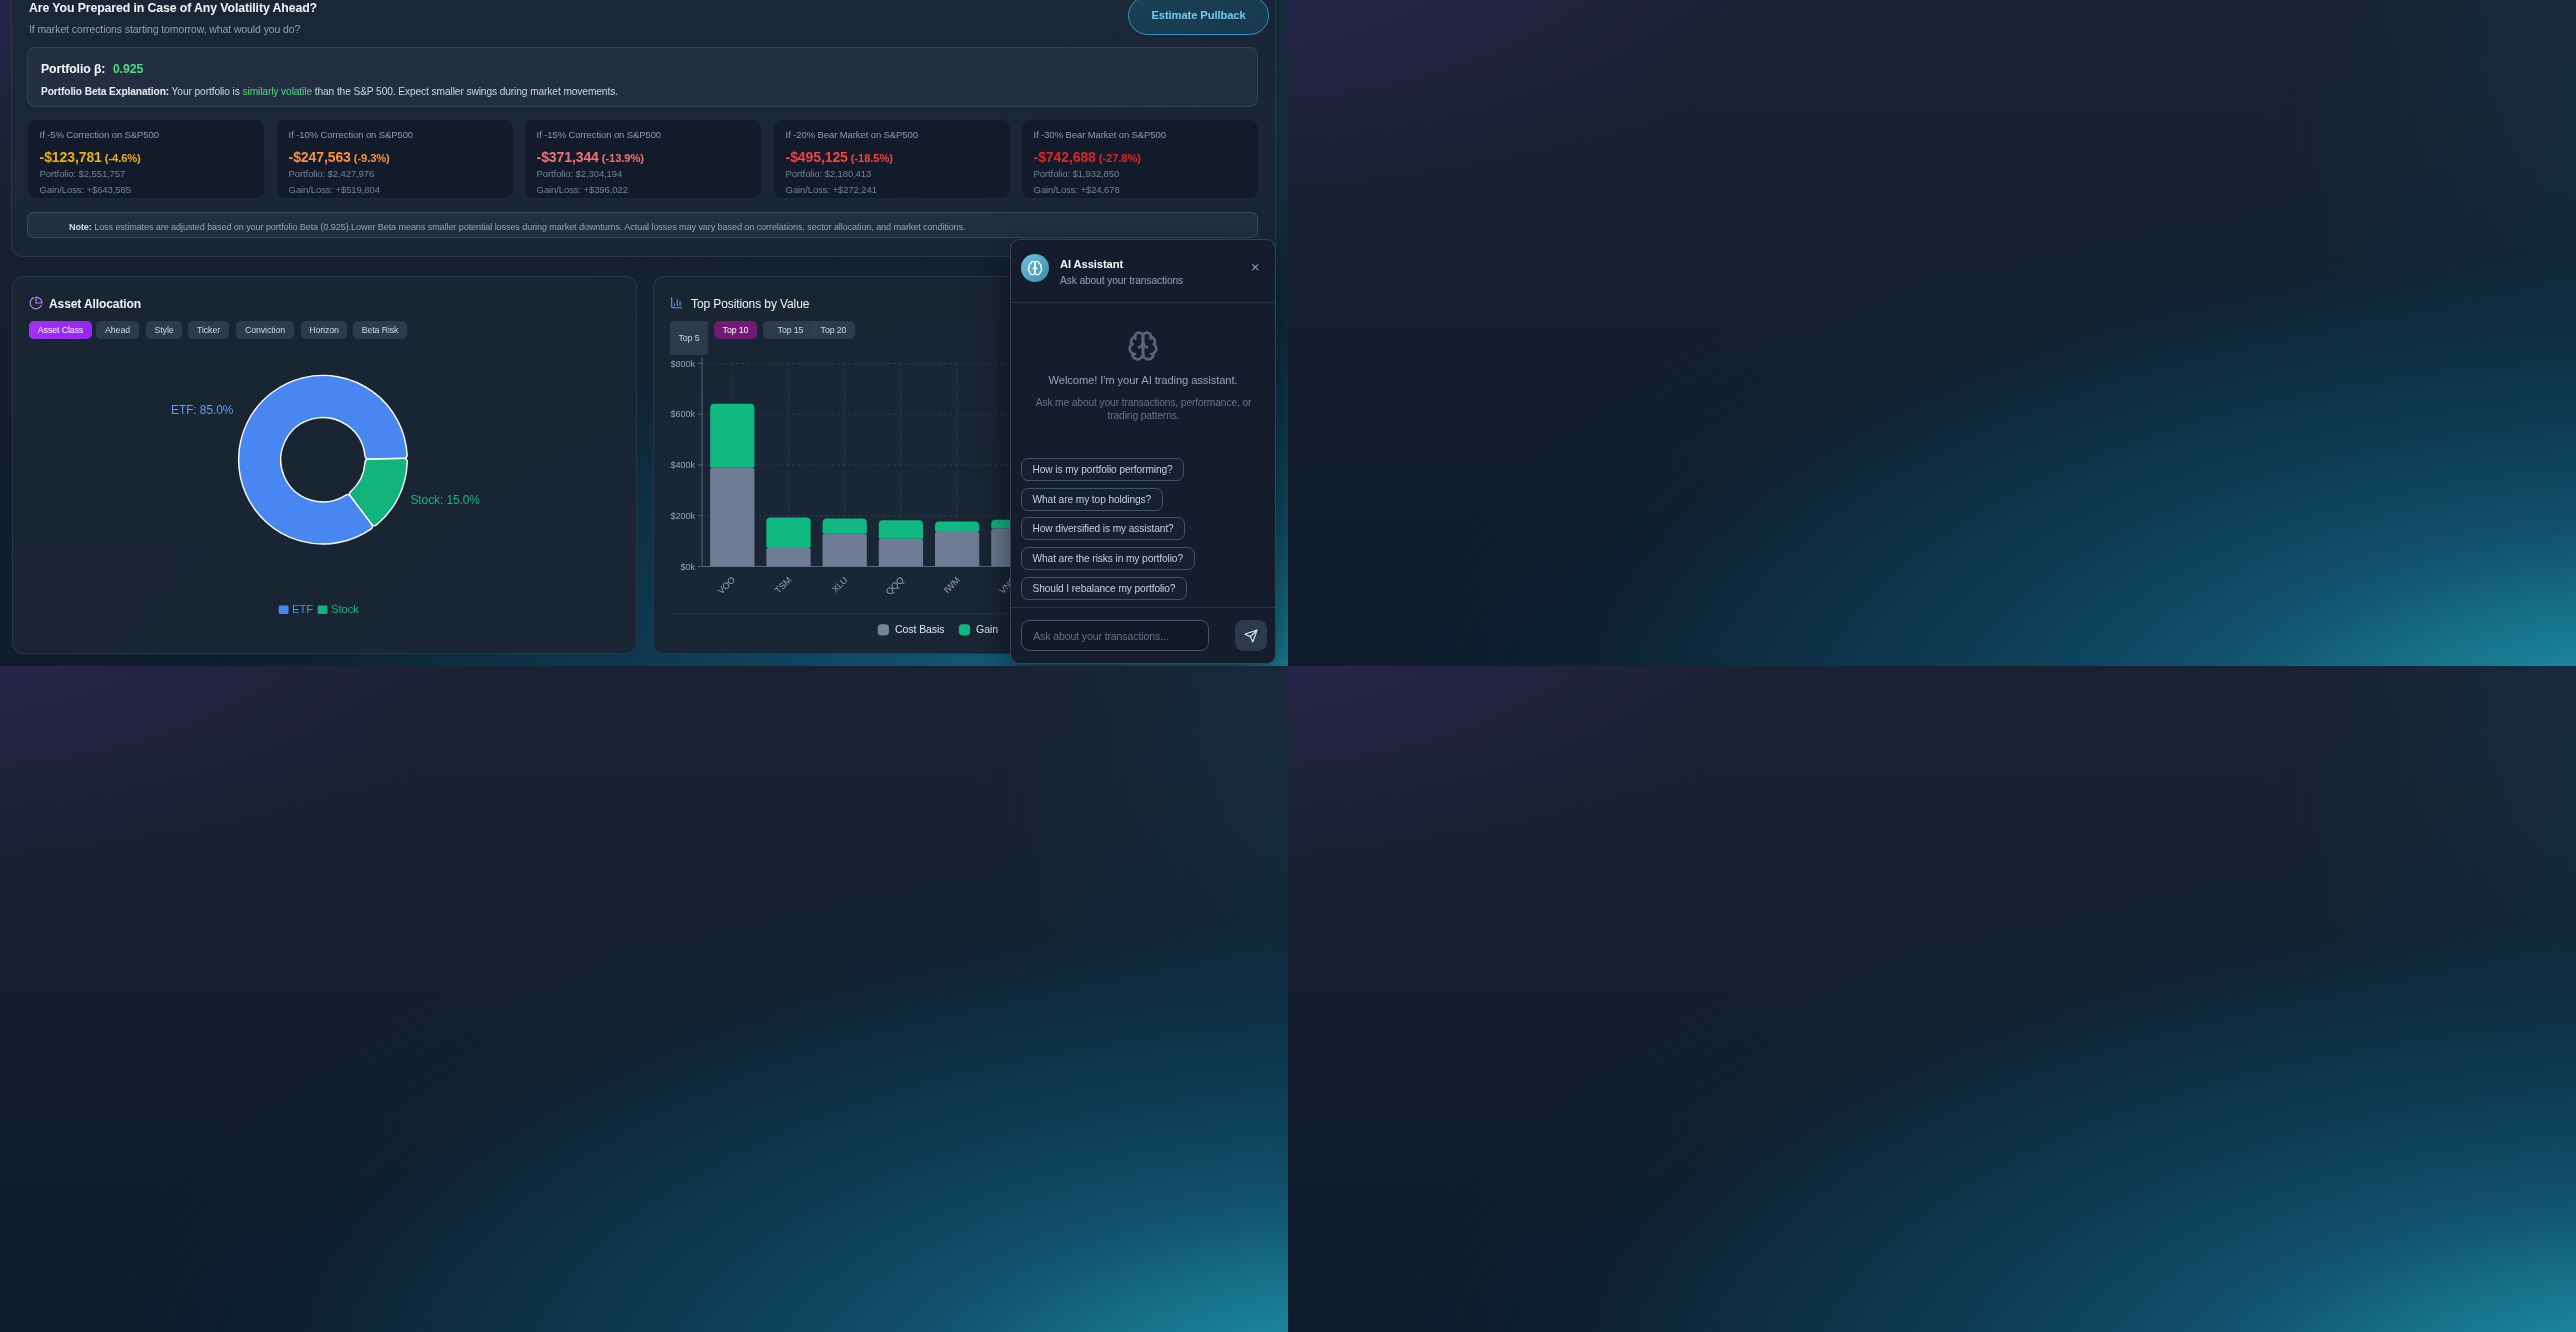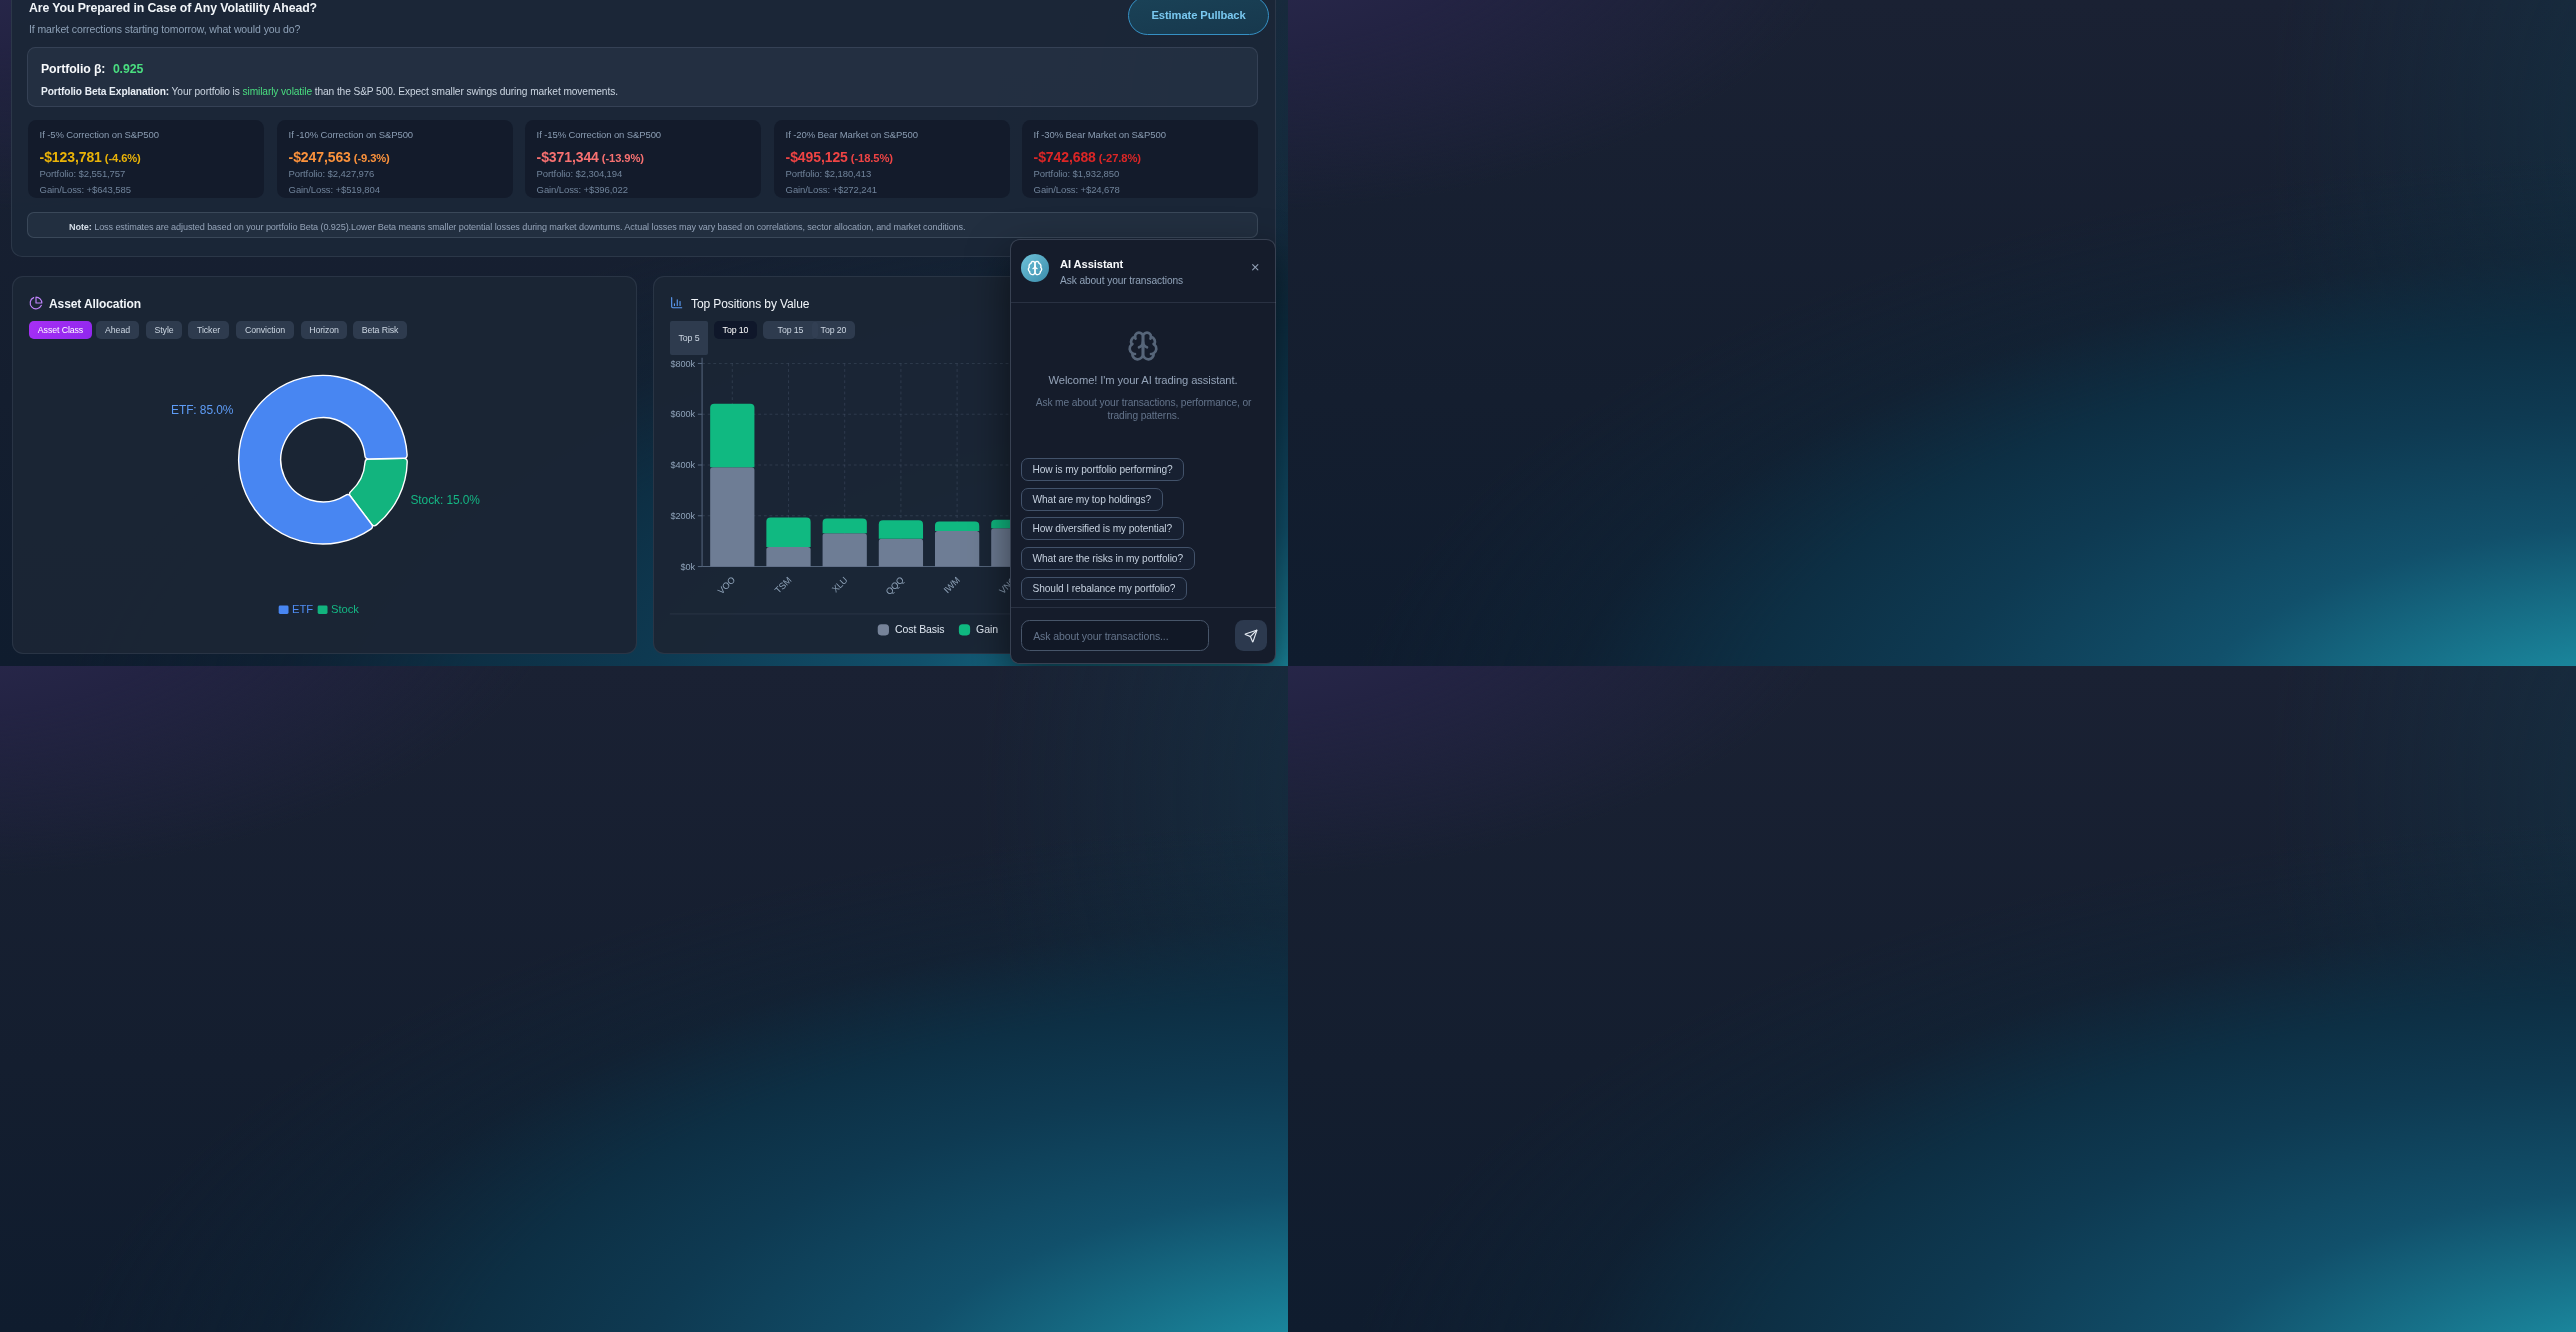--- a/index.html
+++ b/index.html
@@ -103,21 +103,21 @@
 <svg class="abs" style="left:670px; top:296px;" width="13.4" height="13.4" viewBox="0 0 24 24" fill="none" stroke="#5c9cf5" stroke-width="2" stroke-linecap="round" stroke-linejoin="round">
   <path d="M3 3v16a2 2 0 0 0 2 2h16"></path>
     <path d="M8 17v-3"></path>
     <path d="M13 17V7"></path>
     <path d="M18 17v-7"></path>
 </svg>
 <div class="abs" style="left:691px; top:297px; font-size:12px; font-weight:normal; color:#f1f5f9;">Top Positions by Value</div>
 
 <div id="topchips">
     <div class="abs" style="left:670px; top:321px; width:38px; height:34px; border-radius:2px; background:rgba(51,65,85,0.8); color:#cbd5e1; font-size:8.8px; display:flex; align-items:center; justify-content:center;">Top 5</div>
-    <div class="abs" style="left:714px; top:321px; width:43px; height:18.3px; border-radius:4.9px; background:#0f172a; color:#ffffff; font-size:8.8px; display:flex; align-items:center; justify-content:center;">Top 10</div>
+    <div class="abs" style="left:714px; top:321px; width:43px; height:18.3px; border-radius:4.9px; background:#701a75; color:#ffffff; font-size:8.8px; display:flex; align-items:center; justify-content:center;">Top 10</div>
     <div class="abs" style="left:763px; top:321px; width:55px; height:18.3px; border-radius:4.9px; background:rgba(51,65,85,0.8); color:#cbd5e1; font-size:8.8px; display:flex; align-items:center; justify-content:center;">Top 15</div>
     <div class="abs" style="left:812px; top:321px; width:43px; height:18.3px; border-radius:4.9px; background:rgba(51,65,85,0.8); color:#cbd5e1; font-size:8.8px; display:flex; align-items:center; justify-content:center;">Top 20</div>
   </div>
 
 <svg class="abs" id="barchart" style="left:653px; top:276px;" width="623" height="378" viewBox="0 0 886 538">
     <line x1="69.5" y1="341.25" x2="869.5" y2="341.25" stroke="rgba(100,116,139,0.4)" stroke-width="1" stroke-dasharray="4 4"></line>
     <line x1="69.5" y1="269" x2="869.5" y2="269" stroke="rgba(100,116,139,0.4)" stroke-width="1" stroke-dasharray="4 4"></line>
     <line x1="69.5" y1="196.75" x2="869.5" y2="196.75" stroke="rgba(100,116,139,0.4)" stroke-width="1" stroke-dasharray="4 4"></line>
     <line x1="69.5" y1="124.5" x2="869.5" y2="124.5" stroke="rgba(100,116,139,0.4)" stroke-width="1" stroke-dasharray="4 4"></line>
     <line x1="112.5" y1="124.5" x2="112.5" y2="413.5" stroke="rgba(100,116,139,0.4)" stroke-width="1" stroke-dasharray="4 4"></line>
@@ -191,21 +191,21 @@
   <path d="M6 18a4 4 0 0 1-1.967-.516"></path>
   <path d="M19.967 17.484A4 4 0 0 1 18 18"></path>
 </svg>
 
 <div class="abs" style="left:1010px; top:374px; width:266px; text-align:center; font-size:11.2px; color:#94a3b8;">Welcome! I'm your AI trading assistant.</div>
 <div class="abs" style="left:1021px; top:397px; width:245px; text-align:center; font-size:10.2px; color:#64748b; line-height:12.7px;">Ask me about your transactions, performance, or trading patterns.</div>
 
 <div id="aichips">
     <div class="abs" style="left:1021px; top:458px; height:22.5px; border-radius:7px; border:0.7px solid #42526a; background:rgba(30,41,59,0.35); color:#c4cfdd; font-size:10.2px; line-height:21px; padding:0 10.5px; display:inline-block;">How is my portfolio performing?</div>
     <div class="abs" style="left:1021px; top:488px; height:22.5px; border-radius:7px; border:0.7px solid #42526a; background:rgba(30,41,59,0.35); color:#c4cfdd; font-size:10.2px; line-height:21px; padding:0 10.5px; display:inline-block;">What are my top holdings?</div>
-    <div class="abs" style="left:1021px; top:517px; height:22.5px; border-radius:7px; border:0.7px solid #42526a; background:rgba(30,41,59,0.35); color:#c4cfdd; font-size:10.2px; line-height:21px; padding:0 10.5px; display:inline-block;">How diversified is my potential?</div>
+    <div class="abs" style="left:1021px; top:517px; height:22.5px; border-radius:7px; border:0.7px solid #42526a; background:rgba(30,41,59,0.35); color:#c4cfdd; font-size:10.2px; line-height:21px; padding:0 10.5px; display:inline-block;">How diversified is my assistant?</div>
     <div class="abs" style="left:1021px; top:547px; height:22.5px; border-radius:7px; border:0.7px solid #42526a; background:rgba(30,41,59,0.35); color:#c4cfdd; font-size:10.2px; line-height:21px; padding:0 10.5px; display:inline-block;">What are the risks in my portfolio?</div>
     <div class="abs" style="left:1021px; top:577px; height:22.5px; border-radius:7px; border:0.7px solid #42526a; background:rgba(30,41,59,0.35); color:#c4cfdd; font-size:10.2px; line-height:21px; padding:0 10.5px; display:inline-block;">Should I rebalance my portfolio?</div>
   </div>
 
 <div class="abs" style="left:1011px; top:607px; width:265px; height:0.7px; background:rgba(148,163,184,0.16);"></div>
 <div class="abs" style="left:1021px; top:620px; width:188px; height:31px; border-radius:8.4px; border:0.7px solid #475569; background:rgba(13,20,33,0.4); display:flex; align-items:center;">
   <span style="margin-left:11.2px; font-size:10.5px; color:#64748b;">Ask about your transactions...</span>
 </div>
 <div class="abs" style="left:1235px; top:620px; width:32px; height:31px; border-radius:8.4px; background:#2c394e; display:flex; align-items:center; justify-content:center;">
   <svg width="14" height="14" viewBox="0 0 24 24" fill="none" stroke="#e2e8f0" stroke-width="2" stroke-linecap="round" stroke-linejoin="round">

